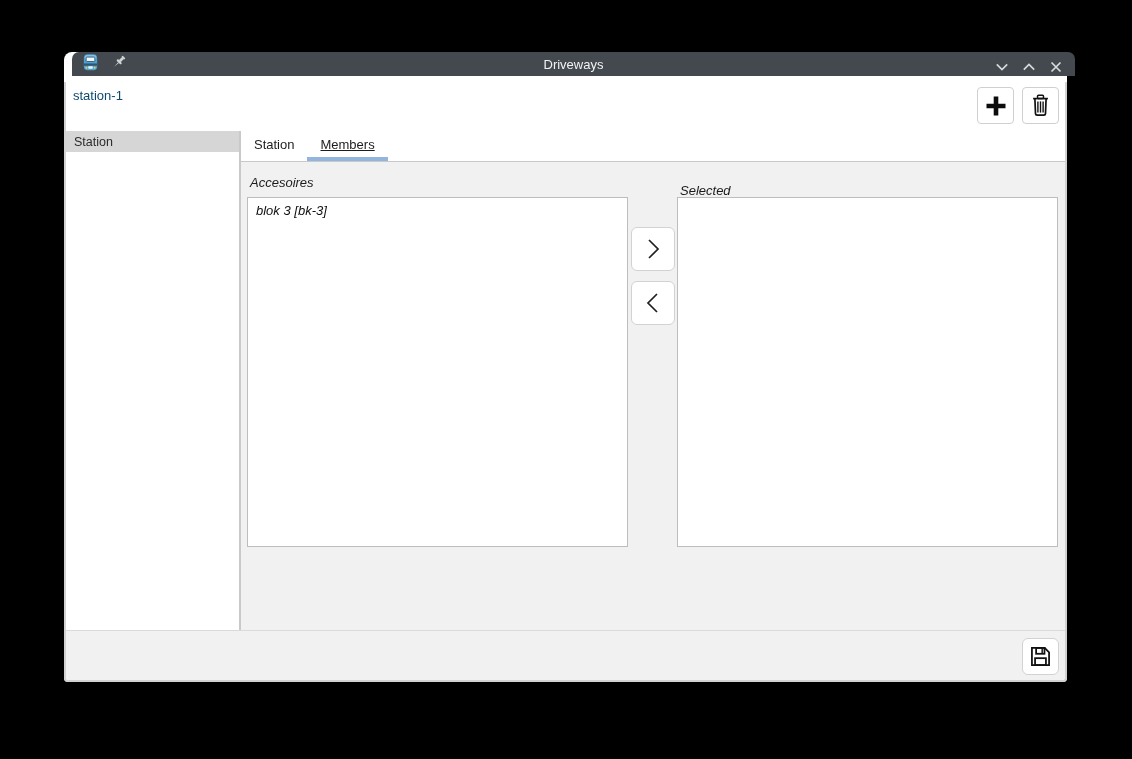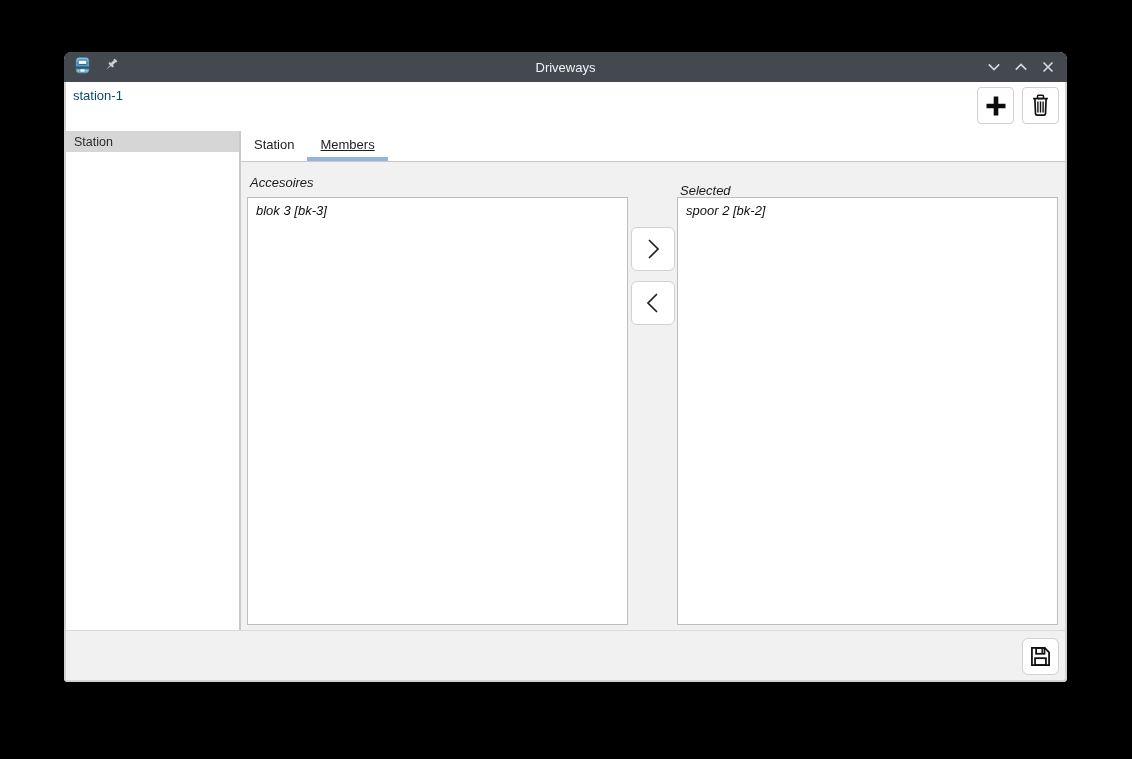--- a/index.html
+++ b/index.html
@@ -3,21 +3,21 @@
 <meta charset="utf-8">
 <style>
   * { margin:0; padding:0; box-sizing:border-box; }
   html,body { width:1132px; height:759px; background:#000; overflow:hidden;
               font-family:"Liberation Sans", sans-serif; }
 
   .window { position:absolute; left:64px; top:52px; width:1003px; height:630px;
             background:#fff; border-radius:8px 8px 4px 4px; }
 
   
-  .titlebar { position:absolute; left:0; top:0; width:100%; height:30px;
+  .titlebar { position:absolute; left:8px; top:0; width:100%; height:24px;
               background:#43494e; border-radius:7px 7px 0 0;
               display:flex; align-items:center; }
   .tb-left { display:flex; align-items:center; gap:11px; padding-left:9px; z-index:2; }
   .tb-title { position:absolute; left:0; right:0; text-align:center;
               color:#f1f2f3; font-size:13px; }
   .tb-controls { position:absolute; right:9px; top:0; height:30px;
                  display:flex; align-items:center; gap:7px; z-index:2; }
   .tb-btn { width:20px; height:20px; background:transparent; border:none;
             display:flex; align-items:center; justify-content:center; }
 
@@ -48,21 +48,21 @@
             display:flex; }
   .tab { padding:0 13px; display:flex; align-items:center; font-size:13px;
          color:#1d1d1d; border-bottom:4px solid transparent; }
   .tab.active { border-bottom-color:#92b4dd;text-decoration:underline; }
 
   .content { position:absolute; left:0; top:31px; width:824px; height:468px;
              background:#f1f1f1;font-style:italic; }
   .panel-label { position:absolute; font-size:13px; color:#1b1b1b; }
   .label-avail { left:9px; top:13px; }
   .label-sel   { left:439px; top:21px; }
-  .listbox { position:absolute; top:35px; height:428px; background:#fff;
+  .listbox { position:absolute; top:35px; height:350px; background:#fff;
              border:1px solid #bdbdbd; overflow:hidden; padding-top:3px; }
   .list-avail { left:6px;   width:381px; }
   .list-sel   { left:436px; width:381px; }
   .list-item { font-size:13px; color:#101010; line-height:19px; padding-left:8px;
                white-space:nowrap; }
 
   .move-btn { position:absolute; left:390px; width:44px; height:44px;
               background:#fff; border:1px solid #d2d2d2; border-radius:6px;
               display:flex; align-items:center; justify-content:center; }
   .btn-move-right { top:65px; }
@@ -169,21 +169,20 @@
         </svg>
       </button>
       <button class="move-btn btn-move-left">
         <svg width="22" height="26" viewBox="0 0 22 26">
           <polyline points="15,4 6,13 15,22" fill="none" stroke="#202020" stroke-width="1.7"></polyline>
         </svg>
       </button>
 
       <div class="panel-label label-sel">Selected</div>
       <div class="listbox list-sel">
-          <div class="list-item">spoor 2 [bk-2]</div>
         </div>
     </div>
   </div>
 
   <div class="footer">
     <button class="btn-save">
       <svg width="23" height="23" viewBox="0 0 22 22">
         <path d="M2.8 2.8 H15 L19.2 7 V19.2 H2.8 Z" fill="none" stroke="#111" stroke-width="1.7"></path>
         <rect x="6.8" y="2.8" width="8" height="5.6" fill="none" stroke="#111" stroke-width="1.7"></rect>
         <line x1="12.6" y1="3.4" x2="12.6" y2="7.6" stroke="#111" stroke-width="1.4"></line>

